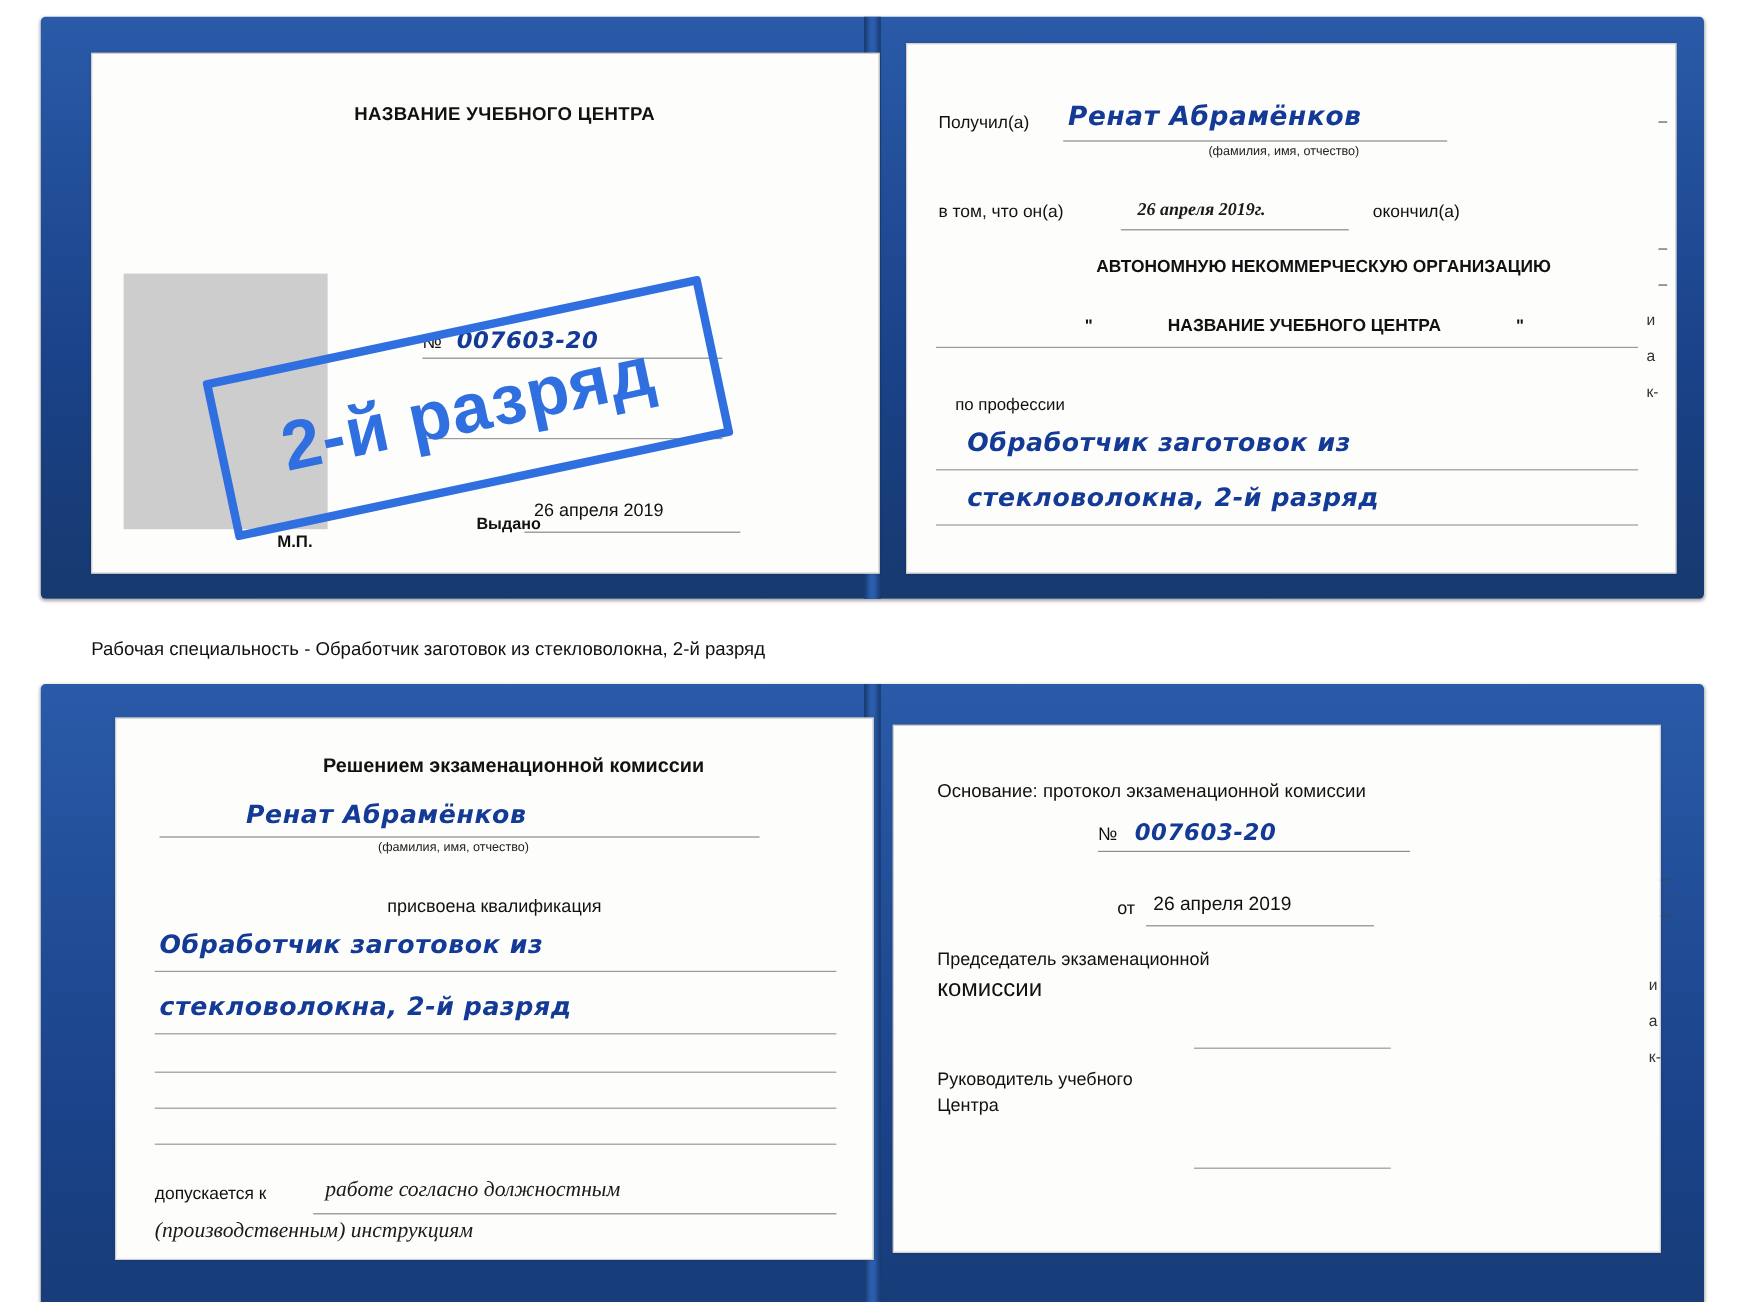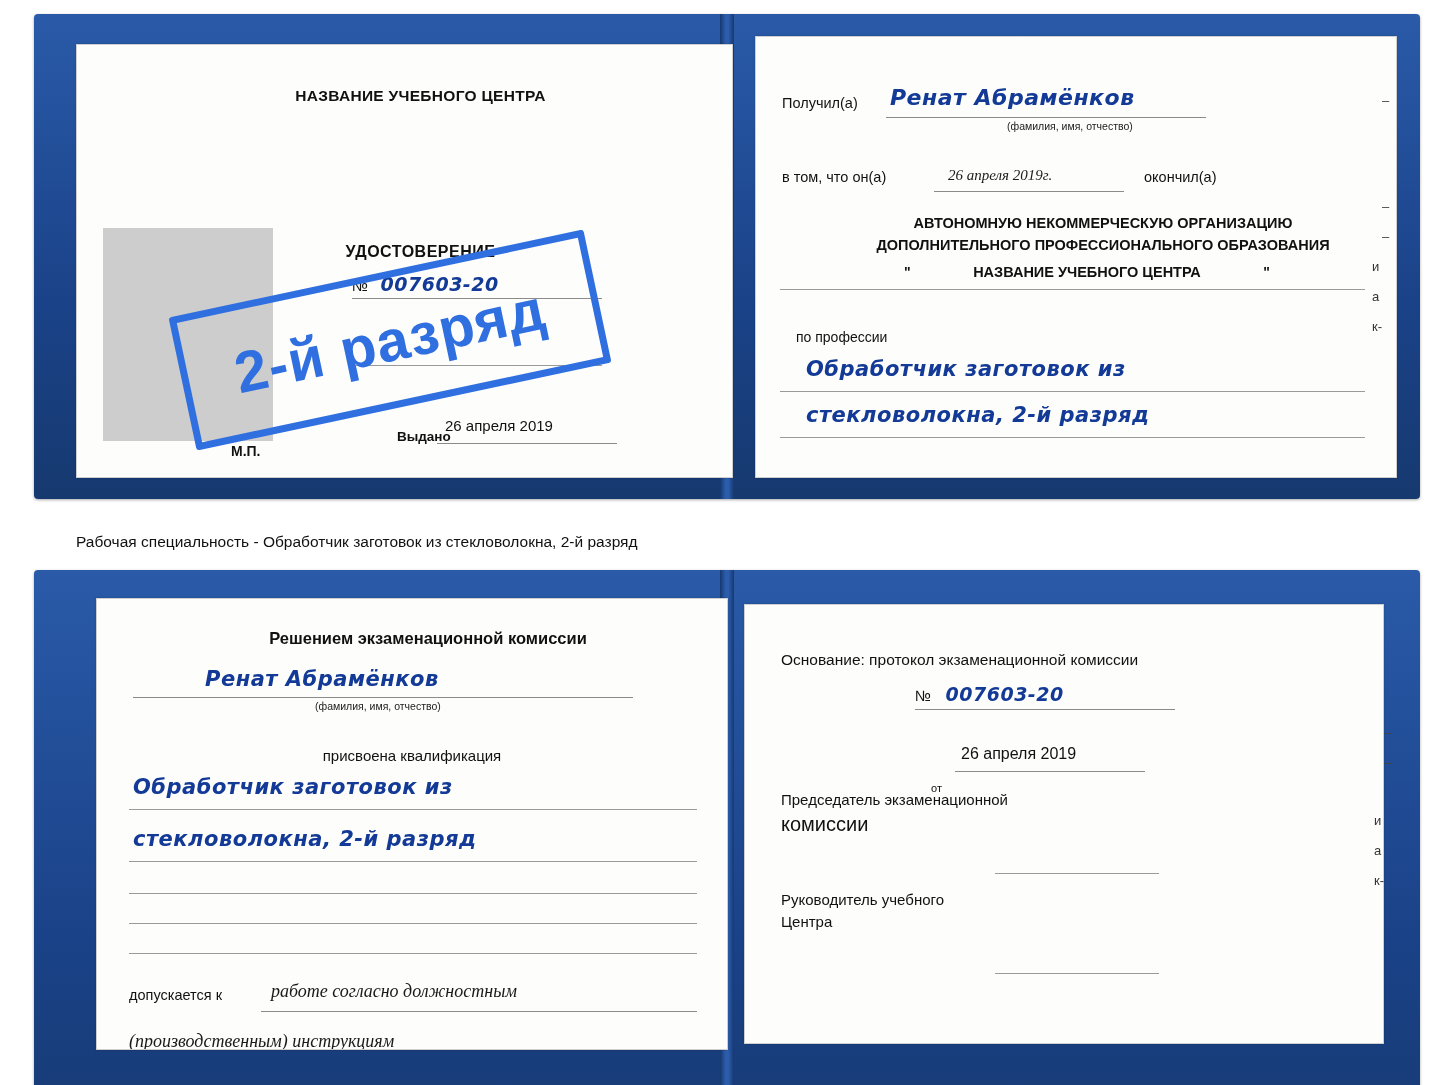--- a/index.html
+++ b/index.html
@@ -133,21 +133,20 @@
 </style>
 </head>
 <body>
 
 <div class="book" style="left:34px; top:14px; width:1386px; height:485px;">
   <div class="spine"></div>
 
   <div class="page left" style="left:42px; top:30px; width:655px; height:432px;">
     <div class="lbl b ctr" style="position:absolute; left:0; right:0; top:42px; font-size:15.5px; letter-spacing:.3px;">НАЗВАНИЕ УЧЕБНОГО ЦЕНТРА</div>
 
-    <div class="lbl b ctr" style="position:absolute; left:0; right:0; top:198px; font-size:16px; letter-spacing:.5px;">УДОСТОВЕРЕНИЕ</div>
 
     <div style="position:absolute; left:275px; top:228px; width:250px;">
       <span class="lbl" style="font-size:15px;">№</span>
       <span class="hand" style="font-size:19px; margin-left:8px;">007603-20</span>
       <div class="rule" style="margin-top:3px;"></div>
     </div>
 
     <div class="rowline" style="left:275px; top:320px; width:250px;"></div>
 
     <div style="position:absolute; left:288px; top:372px; width:260px;">
@@ -163,27 +162,26 @@
 
     <div style="position:absolute; left:26px; top:48px; width:560px;">
       <span class="lbl" style="font-size:14.5px; position:absolute; left:0; top:10px;">Получил(а)</span>
       <span class="hand" style="font-size:22px; position:absolute; left:108px; top:0;">Ренат Абрамёнков</span>
       <div class="rule" style="position:absolute; left:104px; top:32px; width:320px;"></div>
       <span class="small" style="position:absolute; left:225px; top:35px;">(фамилия, имя, отчество)</span>
     </div>
 
     <div style="position:absolute; left:26px; top:122px; width:560px;">
       <span class="lbl" style="font-size:14.5px; position:absolute; left:0; top:10px;">в том, что он(а)</span>
-      <span class="hand-thin" style="font-size:15px; position:absolute; left:166px; top:8px;">26 апреля 2019г.</span>
+      <span class="hand-thin" style="font-size:15px; position:absolute; left:166px; top:8px;font-weight:bold;">26 апреля 2019г.</span>
       <div class="rule" style="position:absolute; left:152px; top:32px; width:190px;"></div>
       <span class="lbl" style="font-size:14.5px; position:absolute; left:362px; top:10px;">окончил(а)</span>
     </div>
 
     <div class="lbl b ctr" style="position:absolute; left:20px; width:590px; top:178px; font-size:14.5px;">АВТОНОМНУЮ НЕКОММЕРЧЕСКУЮ ОРГАНИЗАЦИЮ</div>
-    <div class="lbl b ctr" style="position:absolute; left:20px; width:590px; top:200px; font-size:14.5px;">ДОПОЛНИТЕЛЬНОГО ПРОФЕССИОНАЛЬНОГО ОБРАЗОВАНИЯ</div>
     <div style="position:absolute; left:20px; width:590px; top:226px; text-align:center;">
       <span class="lbl b" style="font-size:14px; margin-right:26px;">"</span>
       <span class="lbl b" style="font-size:14.5px;">НАЗВАНИЕ УЧЕБНОГО ЦЕНТРА</span>
       <span class="lbl b" style="font-size:14px; margin-left:26px;">"</span>
     </div>
     <div class="rowline" style="left:24px; top:252px; width:585px;"></div>
 
     <div class="lbl" style="position:absolute; left:40px; top:292px; font-size:14px;">по профессии</div>
 
     <div class="hand" style="position:absolute; left:50px; top:320px; font-size:21px;">Обработчик заготовок из</div>
@@ -233,35 +231,35 @@
     <div class="rowline" style="left:32px; top:262px; width:568px;"></div>
 
     <div class="rowline" style="left:32px; top:294px; width:568px;"></div>
     <div class="rowline" style="left:32px; top:324px; width:568px;"></div>
     <div class="rowline" style="left:32px; top:354px; width:568px;"></div>
 
     <div style="position:absolute; left:32px; top:372px; width:568px;">
       <span class="lbl" style="font-size:14.5px; position:absolute; left:0; top:16px;">допускается к</span>
       <span class="hand-thin" style="font-size:18px; position:absolute; left:142px; top:10px;">работе согласно должностным</span>
       <div class="rule" style="position:absolute; left:132px; top:40px; width:436px;"></div>
-      <span class="hand-thin" style="font-size:18px; position:absolute; left:0; top:44px;margin-top:16px;">(производственным) инструкциям</span>
+      <span class="hand-thin" style="font-size:18px; position:absolute; left:0; top:44px;">(производственным) инструкциям</span>
     </div>
   </div>
 
   <div class="page right" style="left:710px; top:34px; width:638px; height:438px;">
     <div class="lbl" style="position:absolute; left:36px; top:46px; font-size:15.5px;">Основание: протокол экзаменационной комиссии</div>
 
     <div style="position:absolute; left:170px; top:78px; width:300px;">
       <span class="lbl" style="font-size:15px;">№</span>
       <span class="hand" style="font-size:19px; margin-left:10px;">007603-20</span>
       <div class="rule" style="margin-top:4px; width:260px;"></div>
     </div>
 
     <div style="position:absolute; left:186px; top:134px; width:300px;">
-      <span class="lbl" style="font-size:11px; position:absolute; left:0; top:10px;margin-top:33px;">от</span>
+      <span class="lbl" style="font-size:15px; position:absolute; left:0; top:10px;">от</span>
       <span class="lbl" style="font-size:16px; position:absolute; left:30px; top:6px;">26 апреля 2019</span>
       <div class="rule" style="position:absolute; left:24px; top:32px; width:190px;"></div>
     </div>
 
     <div class="lbl" style="position:absolute; left:36px; top:186px; font-size:15px;">Председатель экзаменационной</div>
     <div class="lbl" style="position:absolute; left:36px; top:208px; font-size:20px;text-align:center;">комиссии</div>
     <div class="rowline" style="left:250px; top:268px; width:164px;"></div>
 
     <div class="lbl" style="position:absolute; left:36px; top:286px; font-size:15px;">Руководитель учебного</div>
     <div class="lbl" style="position:absolute; left:36px; top:308px; font-size:15px;">Центра</div>

